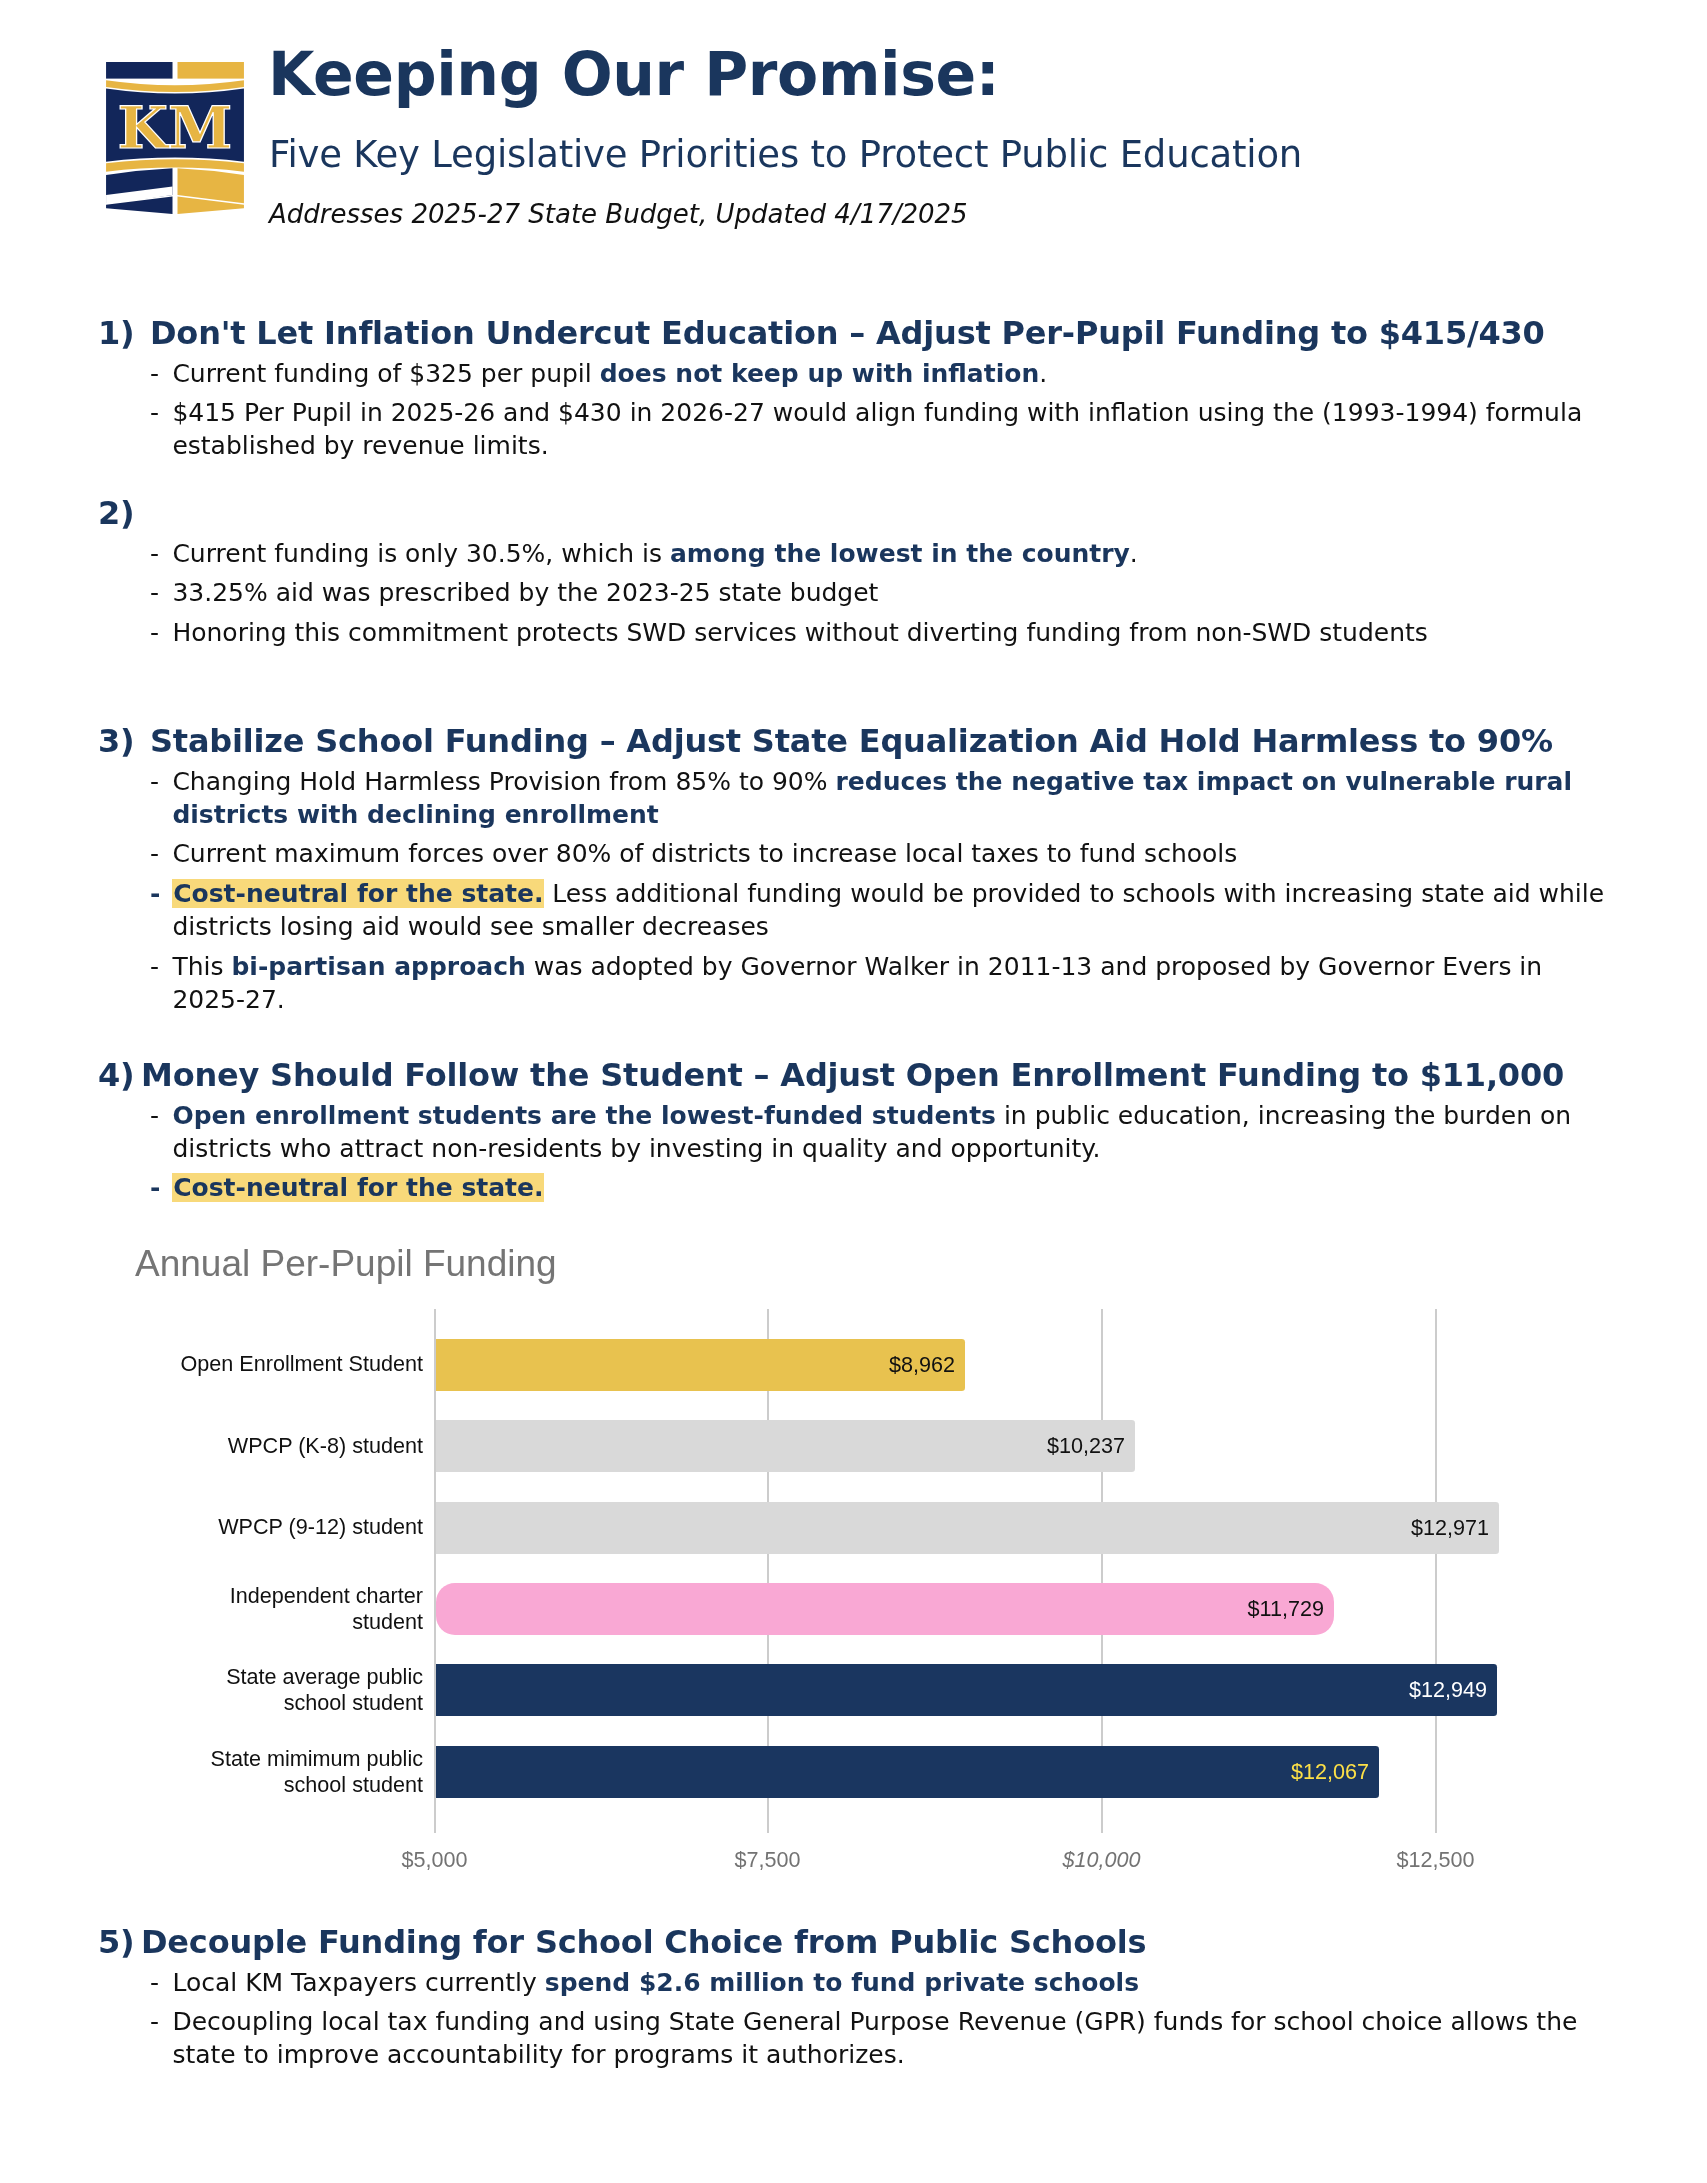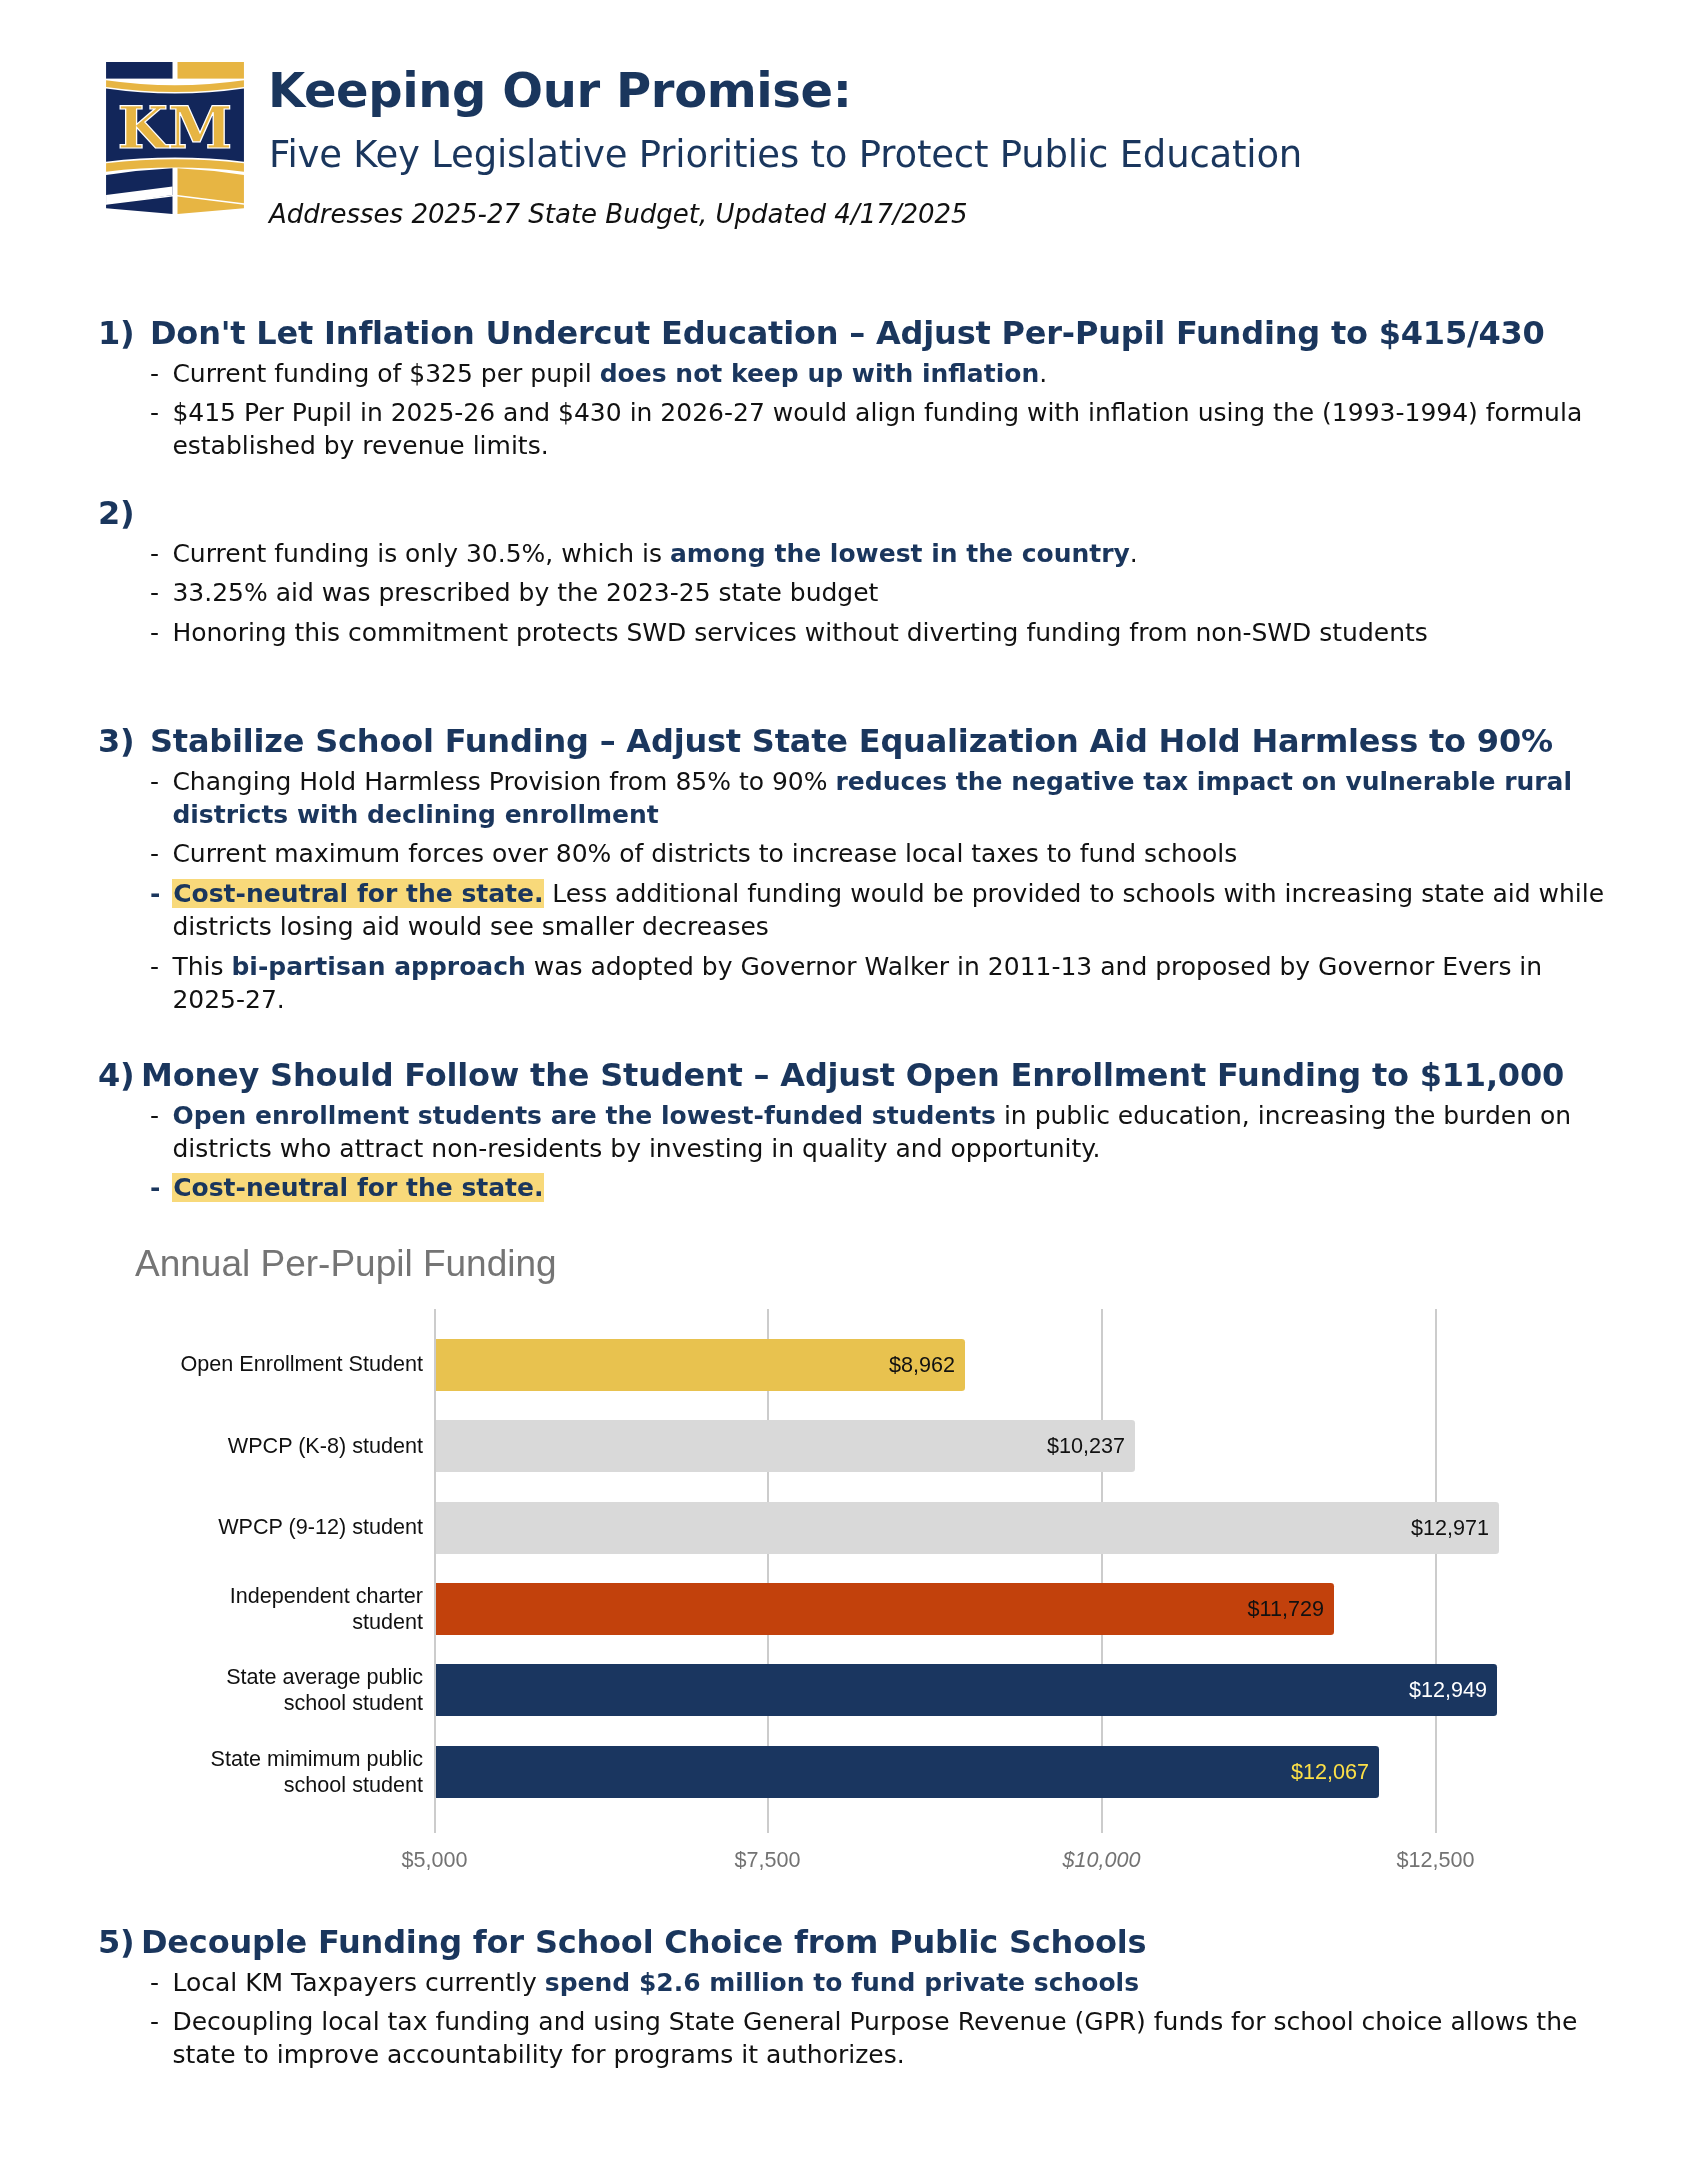--- a/index.html
+++ b/index.html
@@ -1,21 +1,21 @@
 <!DOCTYPE html>
 <html style="font-size:13.3px"><head>
   <meta charset="utf-8">
   <style>
     * { box-sizing: border-box; margin: 0; padding: 0; }
     html, body { width: 1708px; height: 2183px; background: #ffffff; overflow: hidden; }
     body { position: relative; font-family: "DejaVu Sans", sans-serif; color: #111111; }
 
     
     .logo { position: absolute; left: 106px; top: 62px; width: 138px; height: 152px; }
-    .title { position: absolute; left: 268px; top: 53px; font-size: 48px; font-weight: bold; color: #1a365d; letter-spacing: -0.4px; white-space: nowrap; line-height: 75px; }
+    .title { position: absolute; left: 268px; top: 37px; font-size: 60px; font-weight: bold; color: #1a365d; letter-spacing: -0.4px; white-space: nowrap; line-height: 75px; }
     .subtitle { position: absolute; left: 269px; top: 131px; font-size: 37px; font-weight: normal; color: #1a365d; white-space: nowrap; line-height: 47px; letter-spacing: -0.2px; }
     .dateline { position: absolute; left: 269px; top: 198px; font-size: 26px; font-style: italic; color: #111; white-space: nowrap; line-height: 33px; }
 
     
     .section { position: absolute; left: 98px; width: 1563px; }
     .sec-head { display: flex; align-items: baseline; font-size: 32px; font-weight: bold; color: #1a365d; white-space: nowrap; line-height: 43px; letter-spacing: -0.2px; }
     .sec-num { width: 52px; flex: 0 0 52px; }
     .sec-num.tight { width: 43px; flex: 0 0 43px; }
     .bullets { list-style: none; margin-top: 1.7px; }
     .bullet { display: flex; font-size: 25px; line-height: 33px; margin-bottom: 6.7px; }
@@ -155,21 +155,21 @@
   <div class="bar" style="top:1420px;width:699px;background:#d9d9d9;">
     <span class="bar-val" style="color:#111;">$10,237</span>
   </div>
 
   <div class="cat-label" style="top:1514px;"><span>WPCP (9-12) student</span></div>
   <div class="bar" style="top:1502px;width:1063px;background:#d9d9d9;">
     <span class="bar-val" style="color:#111;">$12,971</span>
   </div>
 
   <div class="cat-label" style="top:1583px;"><span>Independent charter</span><br><span>student</span></div>
-  <div class="bar" style="top:1583px;width:898px;background:#c2410c;">
+  <div class="bar" style="top:1583px;width:898px;background:#f9a8d4;border-radius:19px;">
     <span class="bar-val" style="color:#111;">$11,729</span>
   </div>
 
   <div class="cat-label" style="top:1664px;"><span>State average public</span><br><span>school student</span></div>
   <div class="bar" style="top:1664px;width:1061px;background:#1a3660;">
     <span class="bar-val" style="color:#fff;">$12,949</span>
   </div>
 
   <div class="cat-label" style="top:1746px;"><span>State mimimum public</span><br><span>school student</span></div>
   <div class="bar" style="top:1746px;width:943px;background:#1a3660;">

